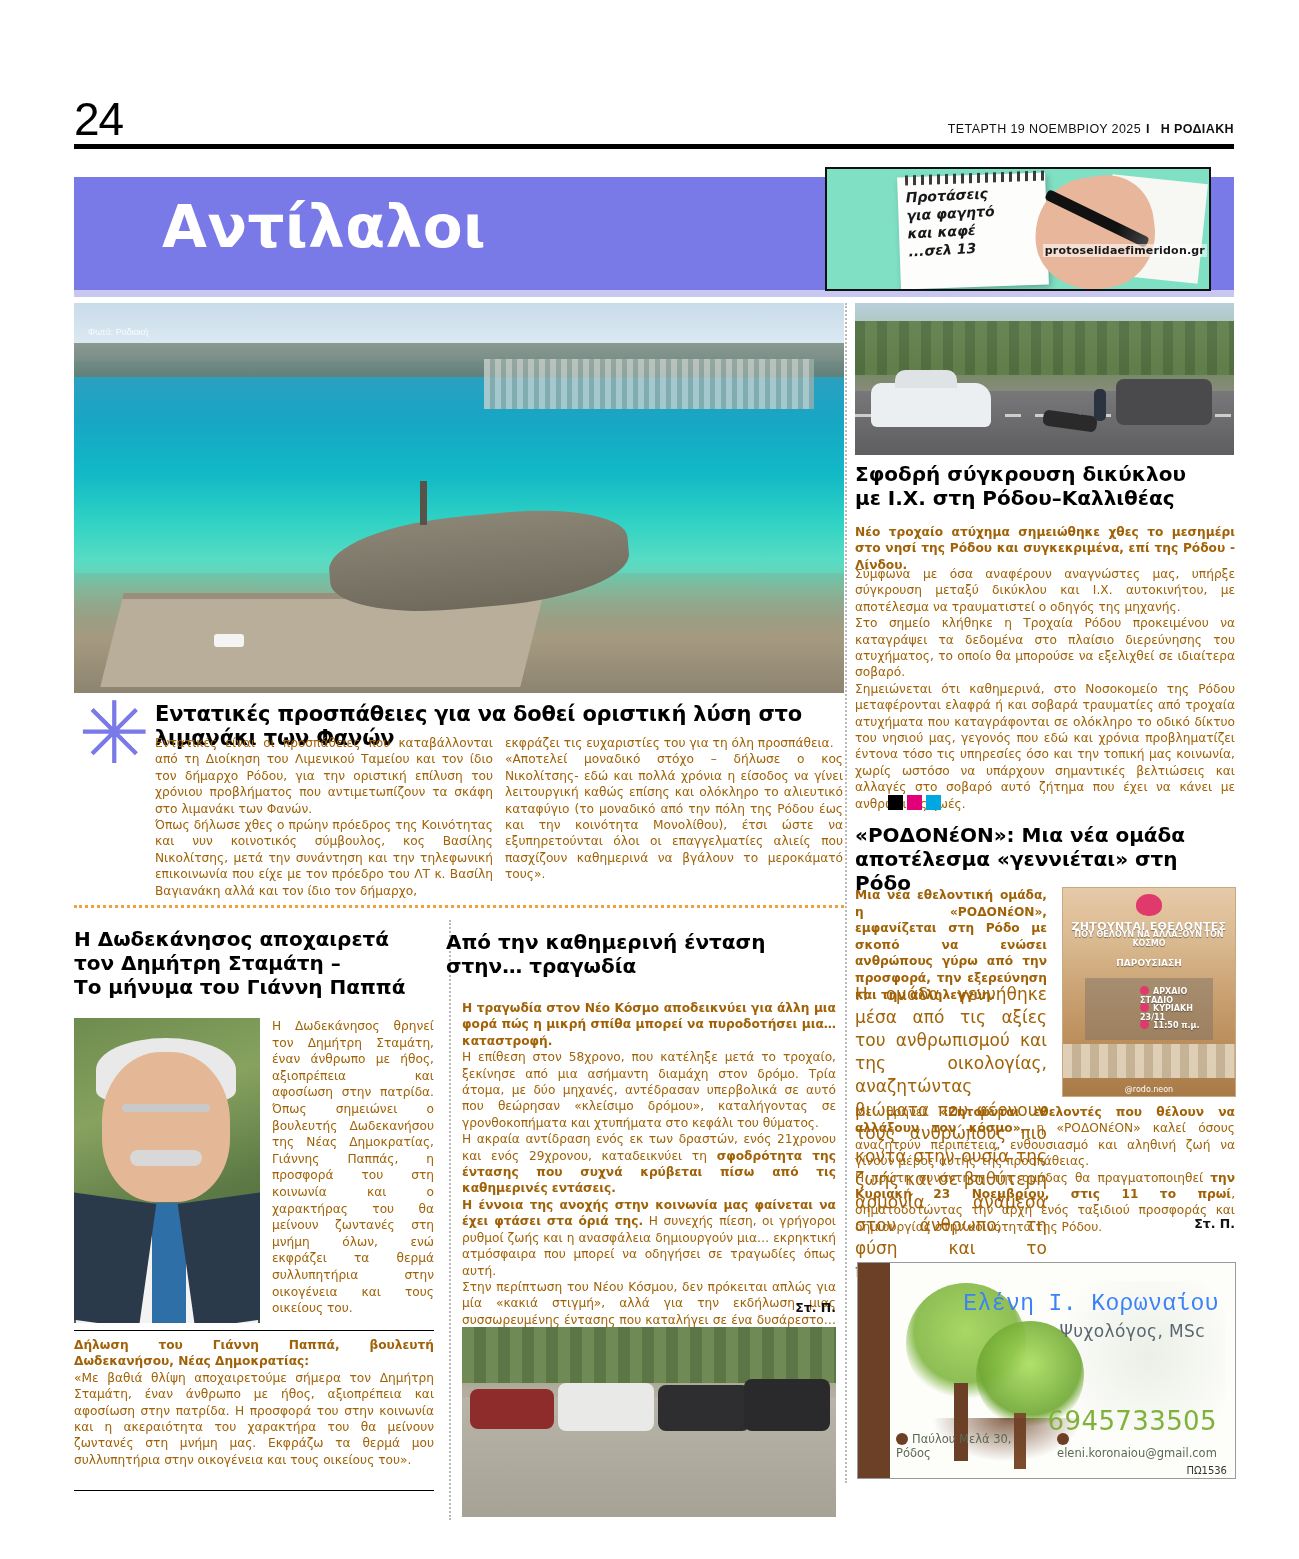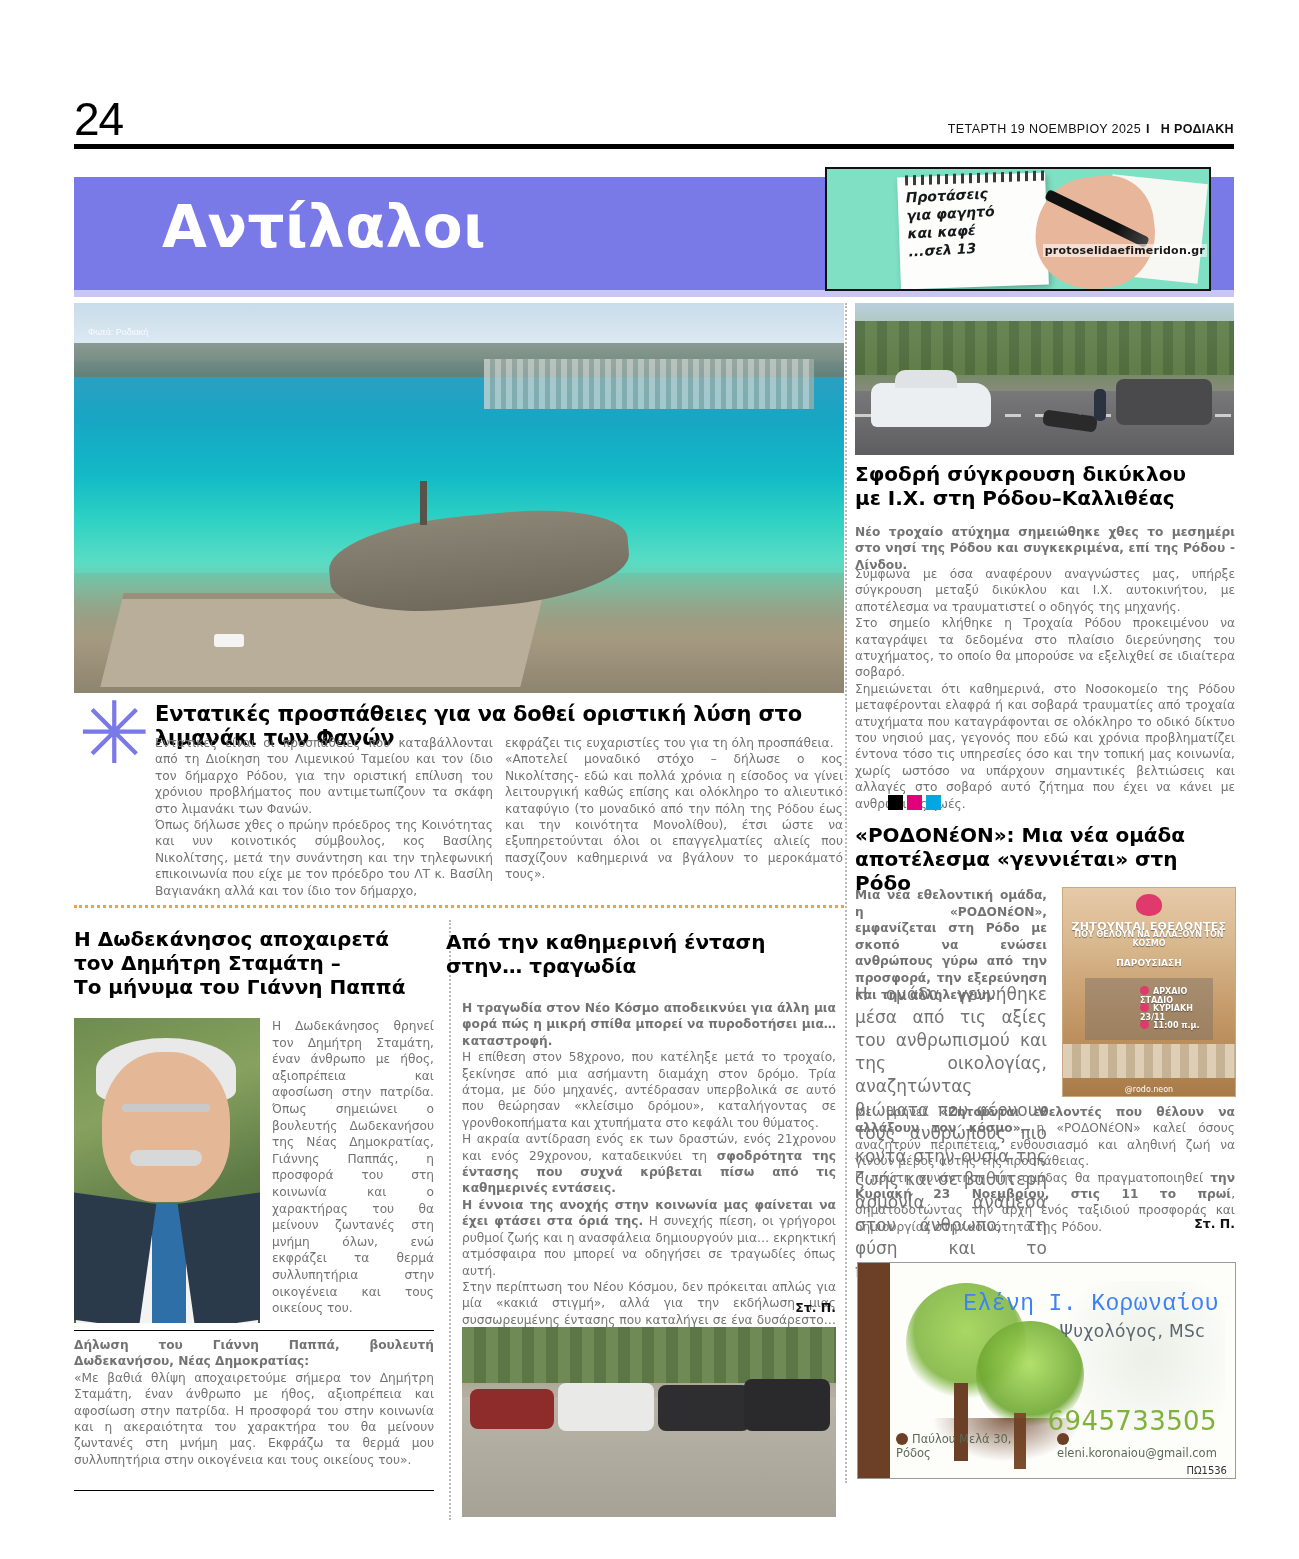--- a/index.html
+++ b/index.html
@@ -284,21 +284,21 @@
   .kicker-head {
     font-family: "DejaVu Sans", sans-serif;
     font-weight: 700;
     color: #000;
     line-height: 1.12;
   }
   .body-text {
     font-family: "DejaVu Sans", sans-serif;
     font-size: 12.2px;
     line-height: 1.345;
-    color: #737373;
+    color: #a16207;
     text-align: justify;
     hyphens: auto;
   }
   .body-text p { margin: 0; }
   .lead-bold { font-weight: 700; }
   .byline {
     font-family: "DejaVu Sans", sans-serif;
     font-weight: 700;
     font-size: 12.5px;
     text-align: right;
@@ -766,21 +766,21 @@
 
   <div class="poster">
     <div class="logo"></div>
     <div class="ptitle">ΖΗΤΟΥΝΤΑΙ ΕΘΕΛΟΝΤΕΣ</div>
     <div class="psub">ΠΟΥ ΘΕΛΟΥΝ ΝΑ ΑΛΛΑΞΟΥΝ ΤΟΝ ΚΟΣΜΟ</div>
     <div class="pword">ΠΑΡΟΥΣΙΑΣΗ</div>
     <div class="stones"></div>
     <div class="panel">
       <div class="prow a"><span class="dot"></span><span>ΑΡΧΑΙΟ ΣΤΑΔΙΟ</span></div>
       <div class="prow b"><span class="dot"></span><span>ΚΥΡΙΑΚΗ 23/11</span></div>
-      <div class="prow c"><span class="dot"></span><span>11:00 π.μ.</span></div>
+      <div class="prow c"><span class="dot"></span><span>11:50 π.μ.</span></div>
     </div>
     <div class="phandle">@rodo.neon</div>
   </div>
 
   <div class="body-text r2-body2">
     <span>Με θρηνεί </span><span class="lead-bold">«Ζητούνται εθελοντές που θέλουν να αλλάξουν τον κόσμο»</span><span style="white-space:pre-line">, η «ΡΟΔΟΝέΟΝ» καλεί όσους αναζητούν περιπέτεια, ενθουσιασμό και αληθινή ζωή να γίνουν μέρος αυτής της προσπάθειας.
 Η πρώτη συνάντηση της ομάδας θα πραγματοποιηθεί </span><span class="lead-bold">την Κυριακή 23 Νοεμβρίου, στις 11 το πρωί</span><span>, σηματοδοτώντας την αρχή ενός ταξιδιού προσφοράς και δημιουργίας στην κοινότητα της Ρόδου.</span>
   </div>
   <div class="byline r2-by">Στ. Π.</div>
 

